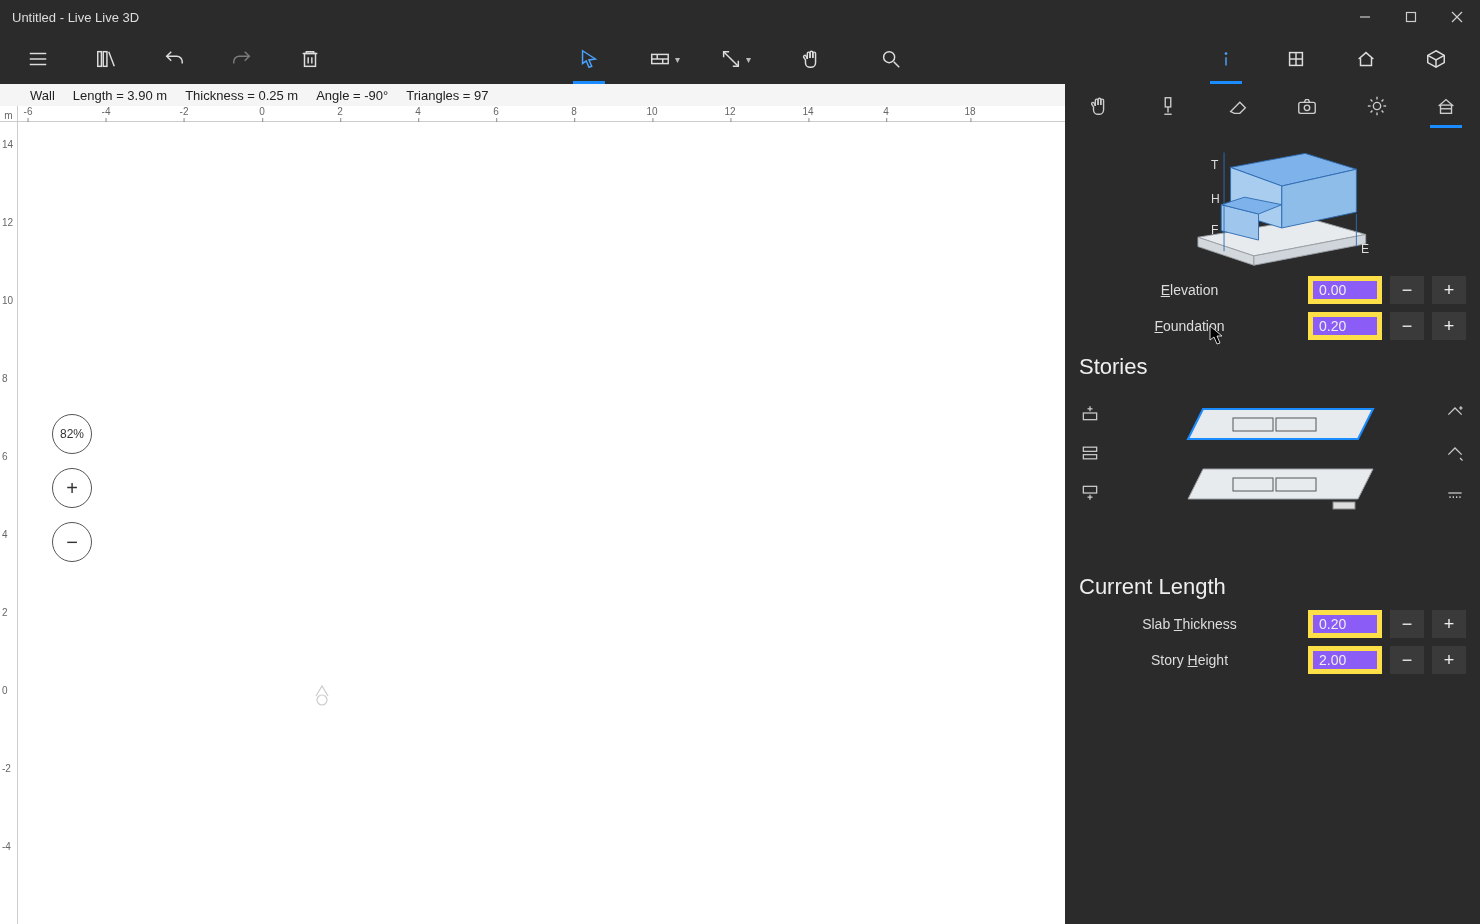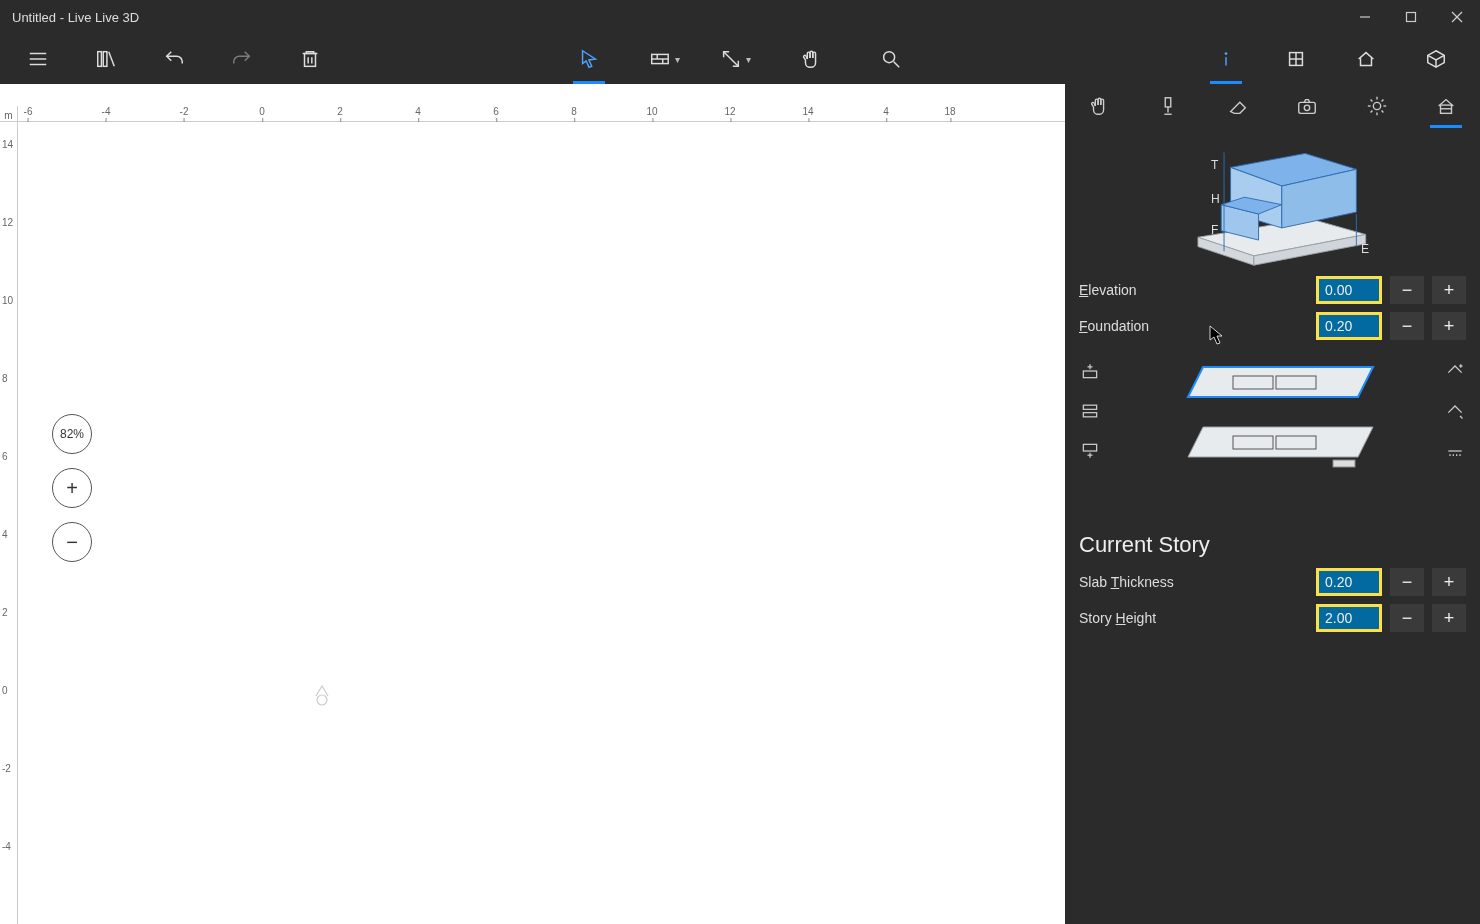--- a/index.html
+++ b/index.html
@@ -164,24 +164,24 @@
 
   .building-diagram {
     height: 144px; display:flex; align-items:center; justify-content:center;
   }
   .building-diagram svg { width: 205px; height: 140px; }
 
   .param-row {
     display:flex; align-items:center; gap:8px;
     padding: 4px 14px;
   }
-  .param-label { flex:1 1 auto; text-align:left; font-size:14px; color:#ddd; }
+  .param-label { flex:1 1 auto; text-align:center; font-size:14px; color:#ddd; }
   .param-input {
-    width: 66px; height:28px;
-    background:#0369a1; border:3px solid #fde047; color:#eee;
+    width: 74px; height:28px;
+    background:#8b5cf6; border:5px solid #fde047; color:#eee;
     padding: 0 6px; font-size:14px;
   }
   .stepper-btn {
     width:34px; height:28px; background:#3a3a3a; color:#eee;
     display:flex; align-items:center; justify-content:center; font-size:18px;
     border:0;
   }
 
   .stories-row {
     display:flex; padding: 8px 14px 0; gap: 8px;
@@ -330,39 +330,46 @@
       <svg viewBox="0 0 24 24">
           <path d="M12 3 L21 8 L21 16 L12 21 L3 16 L3 8 Z"></path>
           <path d="M3 8 L12 13 L21 8"></path>
           <line x1="12" y1="13" x2="12" y2="21"></line>
         </svg>
     </div>
   </div>
 </div>
 
 <div class="workspace">
+  <div class="statusbar" style="top:0">
+    <span>Wall</span>
+    <span>Length = 3.90 m</span>
+    <span>Thickness = 0.25 m</span>
+    <span>Angle = -90°</span>
+    <span>Triangles = 97</span>
+  </div>
 
   <div class="ruler-corner">
       <span>m</span>
     </div>
 
   <div class="ruler-h" id="rulerH">
       <div class="tick" style="left: 10px;">-6</div>
       <div class="tick" style="left: 88px;">-4</div>
       <div class="tick" style="left: 166px;">-2</div>
       <div class="tick" style="left: 244px;">0</div>
       <div class="tick" style="left: 322px;">2</div>
       <div class="tick" style="left: 400px;">4</div>
       <div class="tick" style="left: 478px;">6</div>
       <div class="tick" style="left: 556px;">8</div>
       <div class="tick" style="left: 634px;">10</div>
       <div class="tick" style="left: 712px;">12</div>
       <div class="tick" style="left: 790px;">14</div>
       <div class="tick" style="left: 868px;">4</div>
-      <div class="tick" style="left: 932px;">18</div>
+      <div class="tick" style="left: 952px;">18</div>
     </div>
   <div class="ruler-v" id="rulerV">
       <div class="tick" style="top: 22px;">14</div>
       <div class="tick" style="top: 100px;">12</div>
       <div class="tick" style="top: 178px;">10</div>
       <div class="tick" style="top: 256px;">8</div>
       <div class="tick" style="top: 334px;">6</div>
       <div class="tick" style="top: 412px;">4</div>
       <div class="tick" style="top: 490px;">2</div>
       <div class="tick" style="top: 568px;">0</div>
@@ -478,20 +485,21 @@
     <button class="stepper-btn">−</button>
     <button class="stepper-btn">+</button>
   </div>
   <div class="param-row">
     <span class="param-label"><span class="ul">F</span>oundation</span>
     <input class="param-input" value="0.20" style="">
     <button class="stepper-btn">−</button>
     <button class="stepper-btn">+</button>
   </div>
 
+  <div class="section-title">Stories</div>
 
   <div class="stories-row">
     <div class="stories-icons-col">
       <div class="sicon">
           <svg viewBox="0 0 24 24">
             <rect x="4" y="12" width="16" height="8"></rect>
             <line x1="12" y1="4" x2="12" y2="10"></line>
             <line x1="9" y1="7" x2="15" y2="7"></line>
           </svg>
         </div>
@@ -541,21 +549,21 @@
             <line x1="4" y1="12" x2="20" y2="12"></line>
             <line x1="6" y1="16" x2="6" y2="18"></line>
             <line x1="10" y1="16" x2="10" y2="18"></line>
             <line x1="14" y1="16" x2="14" y2="18"></line>
             <line x1="18" y1="16" x2="18" y2="18"></line>
           </svg>
         </div>
     </div>
   </div>
 
-  <div class="section-title" style="margin-top:20px">Current Story</div>
+  <div class="section-title" style="margin-top:20px">Current Length</div>
 
   <div class="param-row">
     <span class="param-label">Slab <span class="ul">T</span>hickness</span>
     <input class="param-input" value="0.20" style="">
     <button class="stepper-btn">−</button>
     <button class="stepper-btn">+</button>
   </div>
   <div class="param-row">
     <span class="param-label">Story <span class="ul">H</span>eight</span>
     <input class="param-input" value="2.00" style="">

